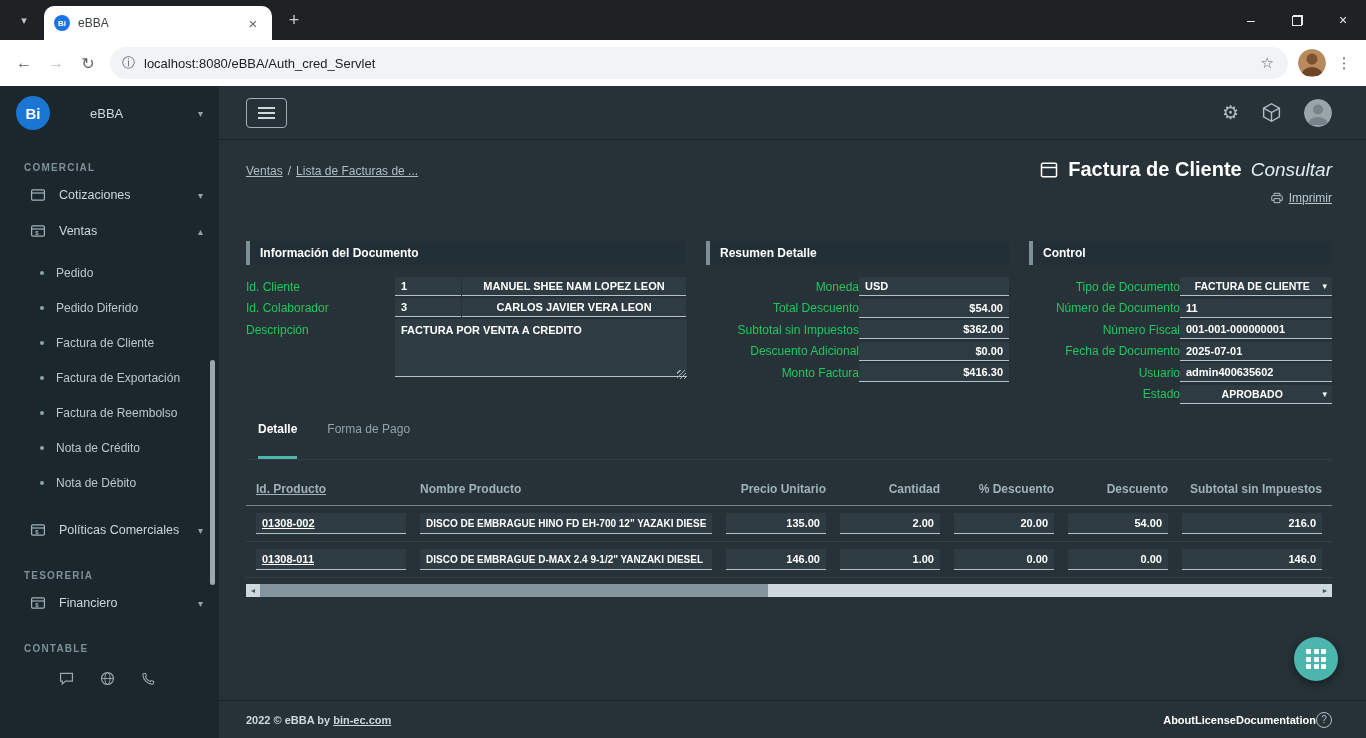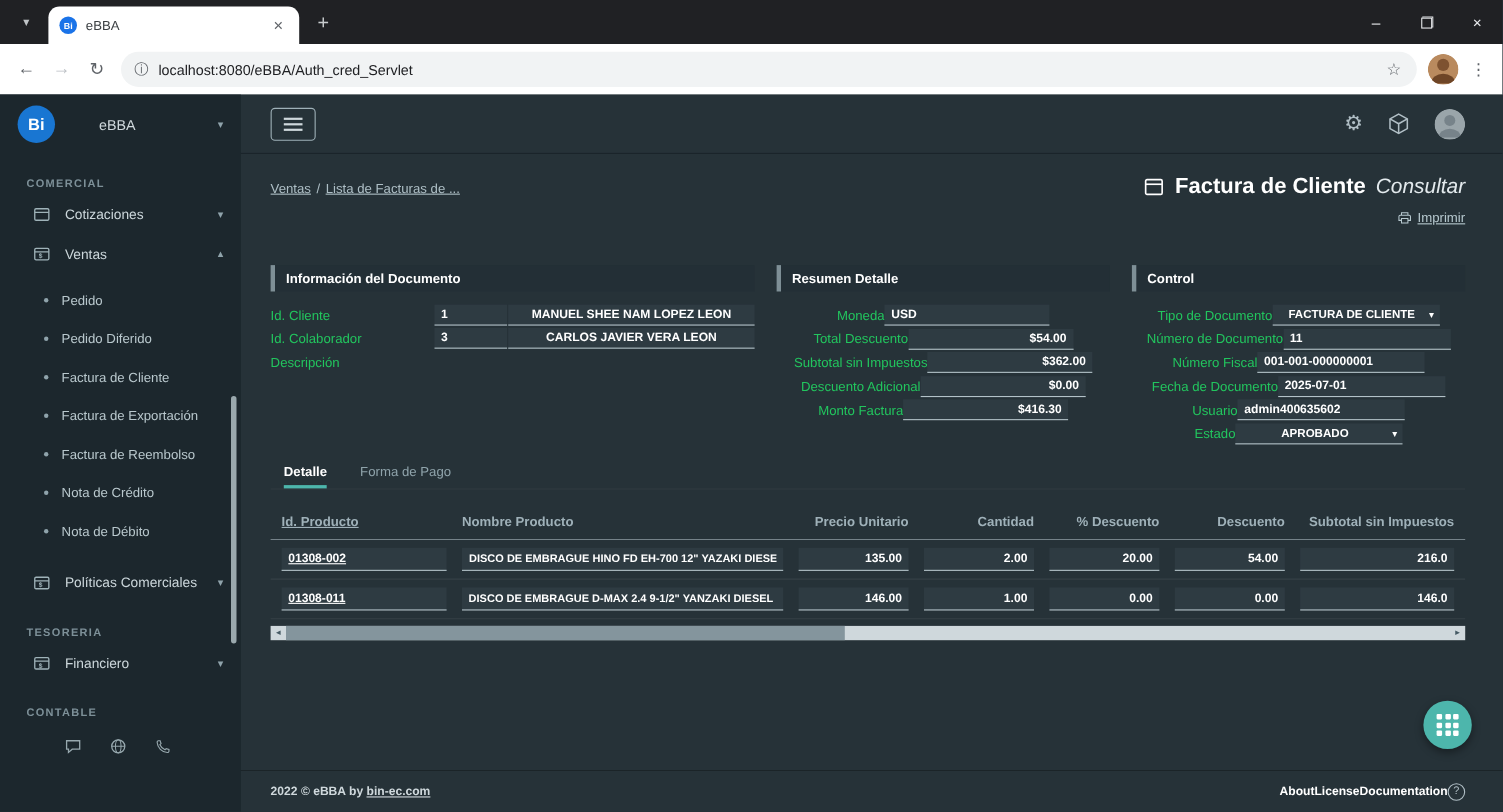--- a/index.html
+++ b/index.html
@@ -98,31 +98,31 @@
 
   .frow { display:flex; align-items:center; margin-bottom:2px; }
   .frow.top { align-items:flex-start; }
   .frow label { width:149px; flex:none; }
   .w66 { width:66px; } .w226 { width:226px; margin-left:1px; }
   .ta-wrap { position:relative; }
   .ta { width:292px; height:58px; resize:none; line-height:1.4; padding-top:4px; }
   .ta-grip { position:absolute; right:1px; bottom:2px; width:9px; height:9px;
     background:repeating-linear-gradient(135deg, transparent 0 2px, #9fb0b6 2px 3px); }
 
-  .prow { display:flex; align-items:center; justify-content:center; margin-bottom:2.5px; height:19px; }
+  .prow { display:flex; align-items:center; justify-content:flex-end; margin-bottom:2.5px; height:19px; }
   .prow .inp { width:150px; flex:none; }
   .p-ctrl .prow .inp, .p-ctrl .prow .sel { width:152px; flex:none; }
   .sel { background:#2e3b42; border-bottom:1px solid #b3c2c8; height:19px; display:flex; align-items:center;
     padding:0 5px; cursor:pointer; }
   .sel .sel-txt { flex:1; color:#fff; font-weight:bold; font-size:10.5px; text-align:center; white-space:nowrap; overflow:hidden; }
   .sel .sel-chev { color:#fff; font-size:9px; margin-left:3px; }
 
   
   .tabs { margin:16px 34px 0 27px; padding-left:12px; display:flex; gap:30px; border-bottom:1px solid rgba(255,255,255,0.05); }
-  .tab-item { font-size:12px; padding-bottom:5px; cursor:pointer; color:#8fa3ab; }
+  .tab-item { font-size:12px; padding-bottom:20px; cursor:pointer; color:#8fa3ab; }
   .tab-item.active { color:#ffffff; font-weight:bold; border-bottom:3px solid #4db6ac; }
 
   
   .dtable { margin:14px 34px 0 27px; }
   .thead { display:flex; gap:14px; padding:8px 10px 9px; border-bottom:1px solid rgba(183,197,204,0.55); }
   .th { font-size:12px; font-weight:bold; color:#9fb1b9; }
   .c1 { width:150px;text-decoration:underline; } .c2 { width:292px; } .c3,.c4,.c5,.c6 { width:100px; } .c7 { width:140px; }
   .th.rt { text-align:right; }
   .trow { display:flex; gap:14px; padding:7px 10px; border-bottom:1px solid rgba(255,255,255,0.07); align-items:center; }
   .trow .inp { height:21px; flex:none; }
@@ -362,20 +362,24 @@
               <input class="inp w66" value="1" style="">
               <input class="inp w226 c" value="MANUEL SHEE NAM LOPEZ LEON" style="">
             </div>
             <div class="frow">
               <label class="flab">Id. Colaborador</label>
               <input class="inp w66" value="3" style="">
               <input class="inp w226 c" value="CARLOS JAVIER VERA LEON" style="">
             </div>
             <div class="frow top">
               <label class="flab" style="padding-top:4px;">Descripción</label>
+              <span class="ta-wrap">
+                <textarea class="inp ta" style="">FACTURA POR VENTA A CREDITO</textarea>
+                <span class="ta-grip"></span>
+              </span>
             </div>
           </div>
         </section>
 
         <section class="panel p-res">
           <header class="panel-h">
               <span>Resumen Detalle</span>
             </header>
           <div class="panel-b">
             <div class="prow">

